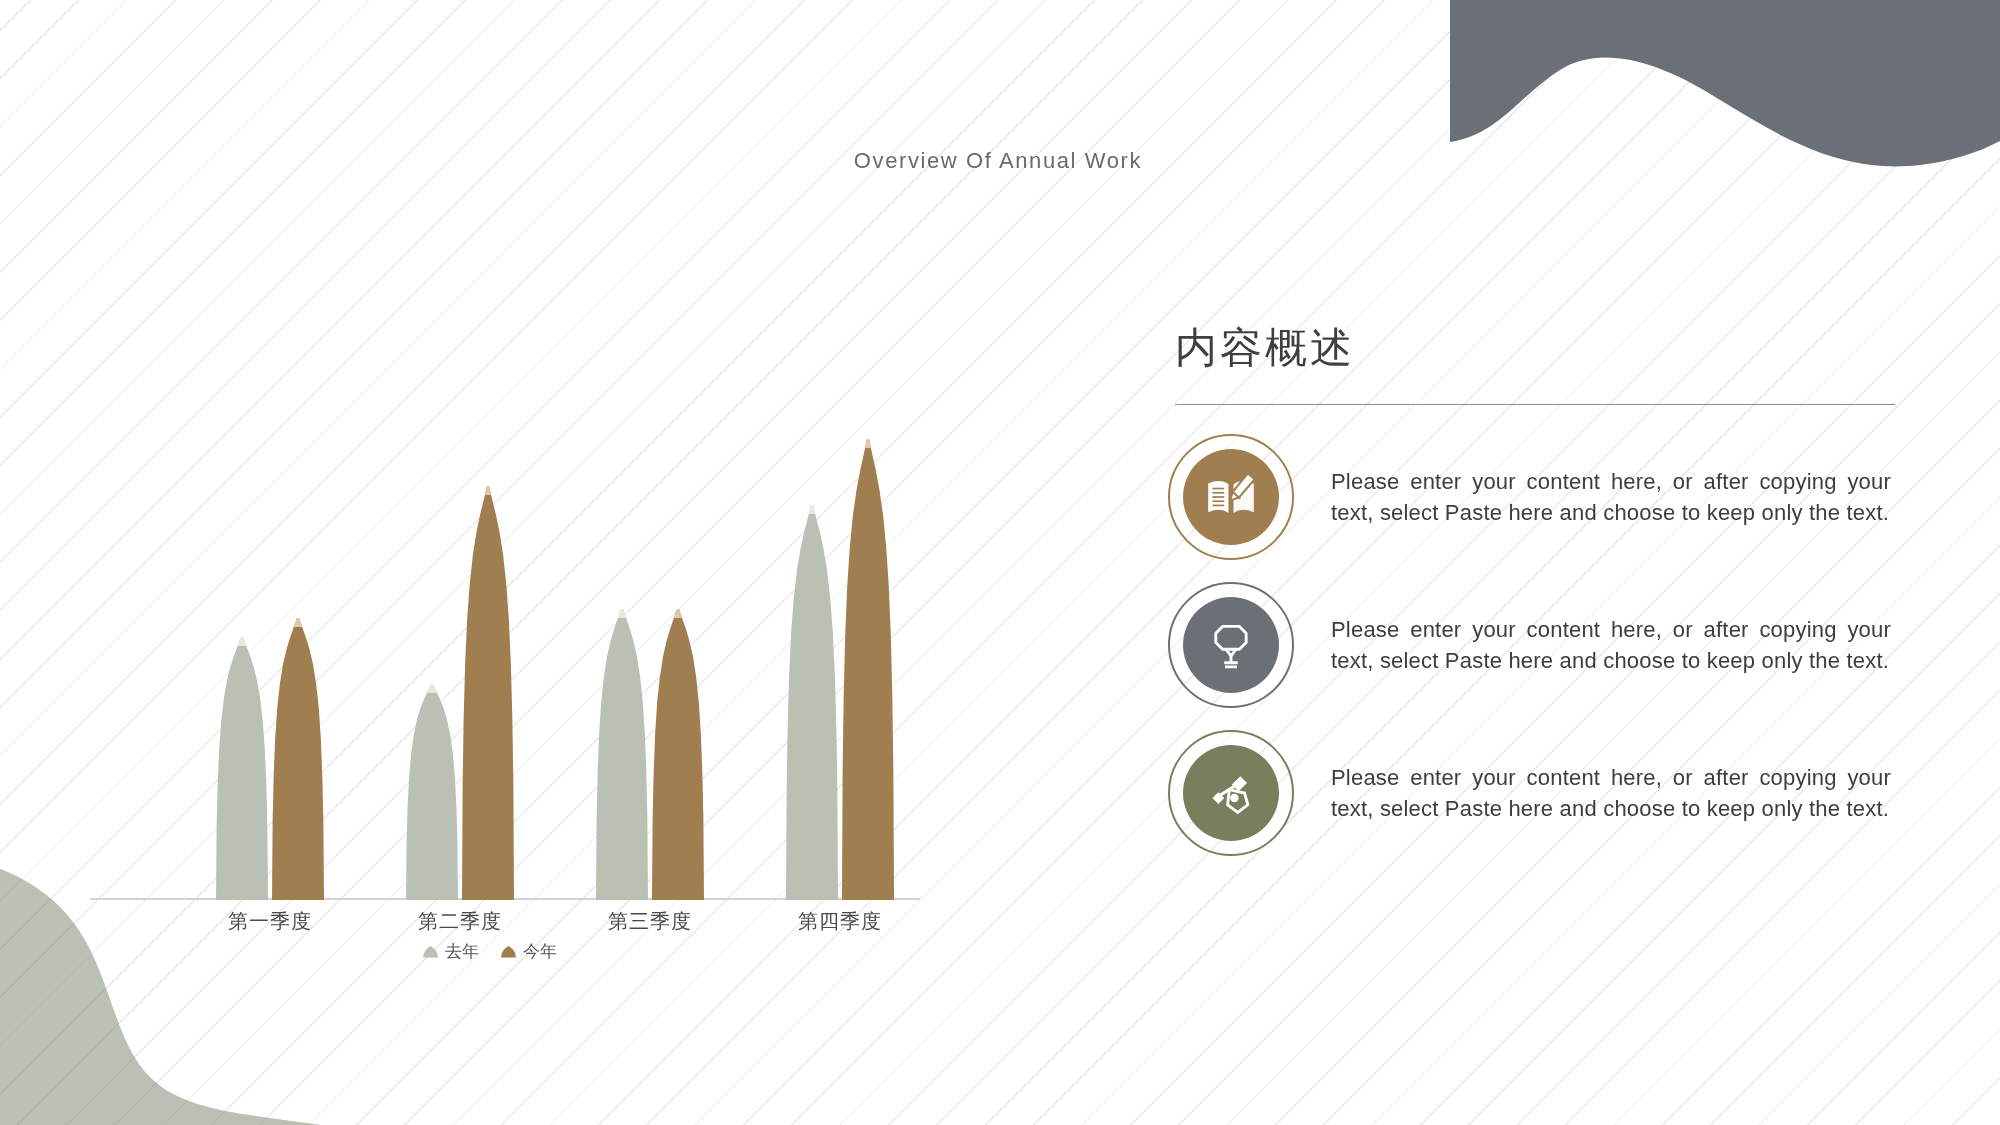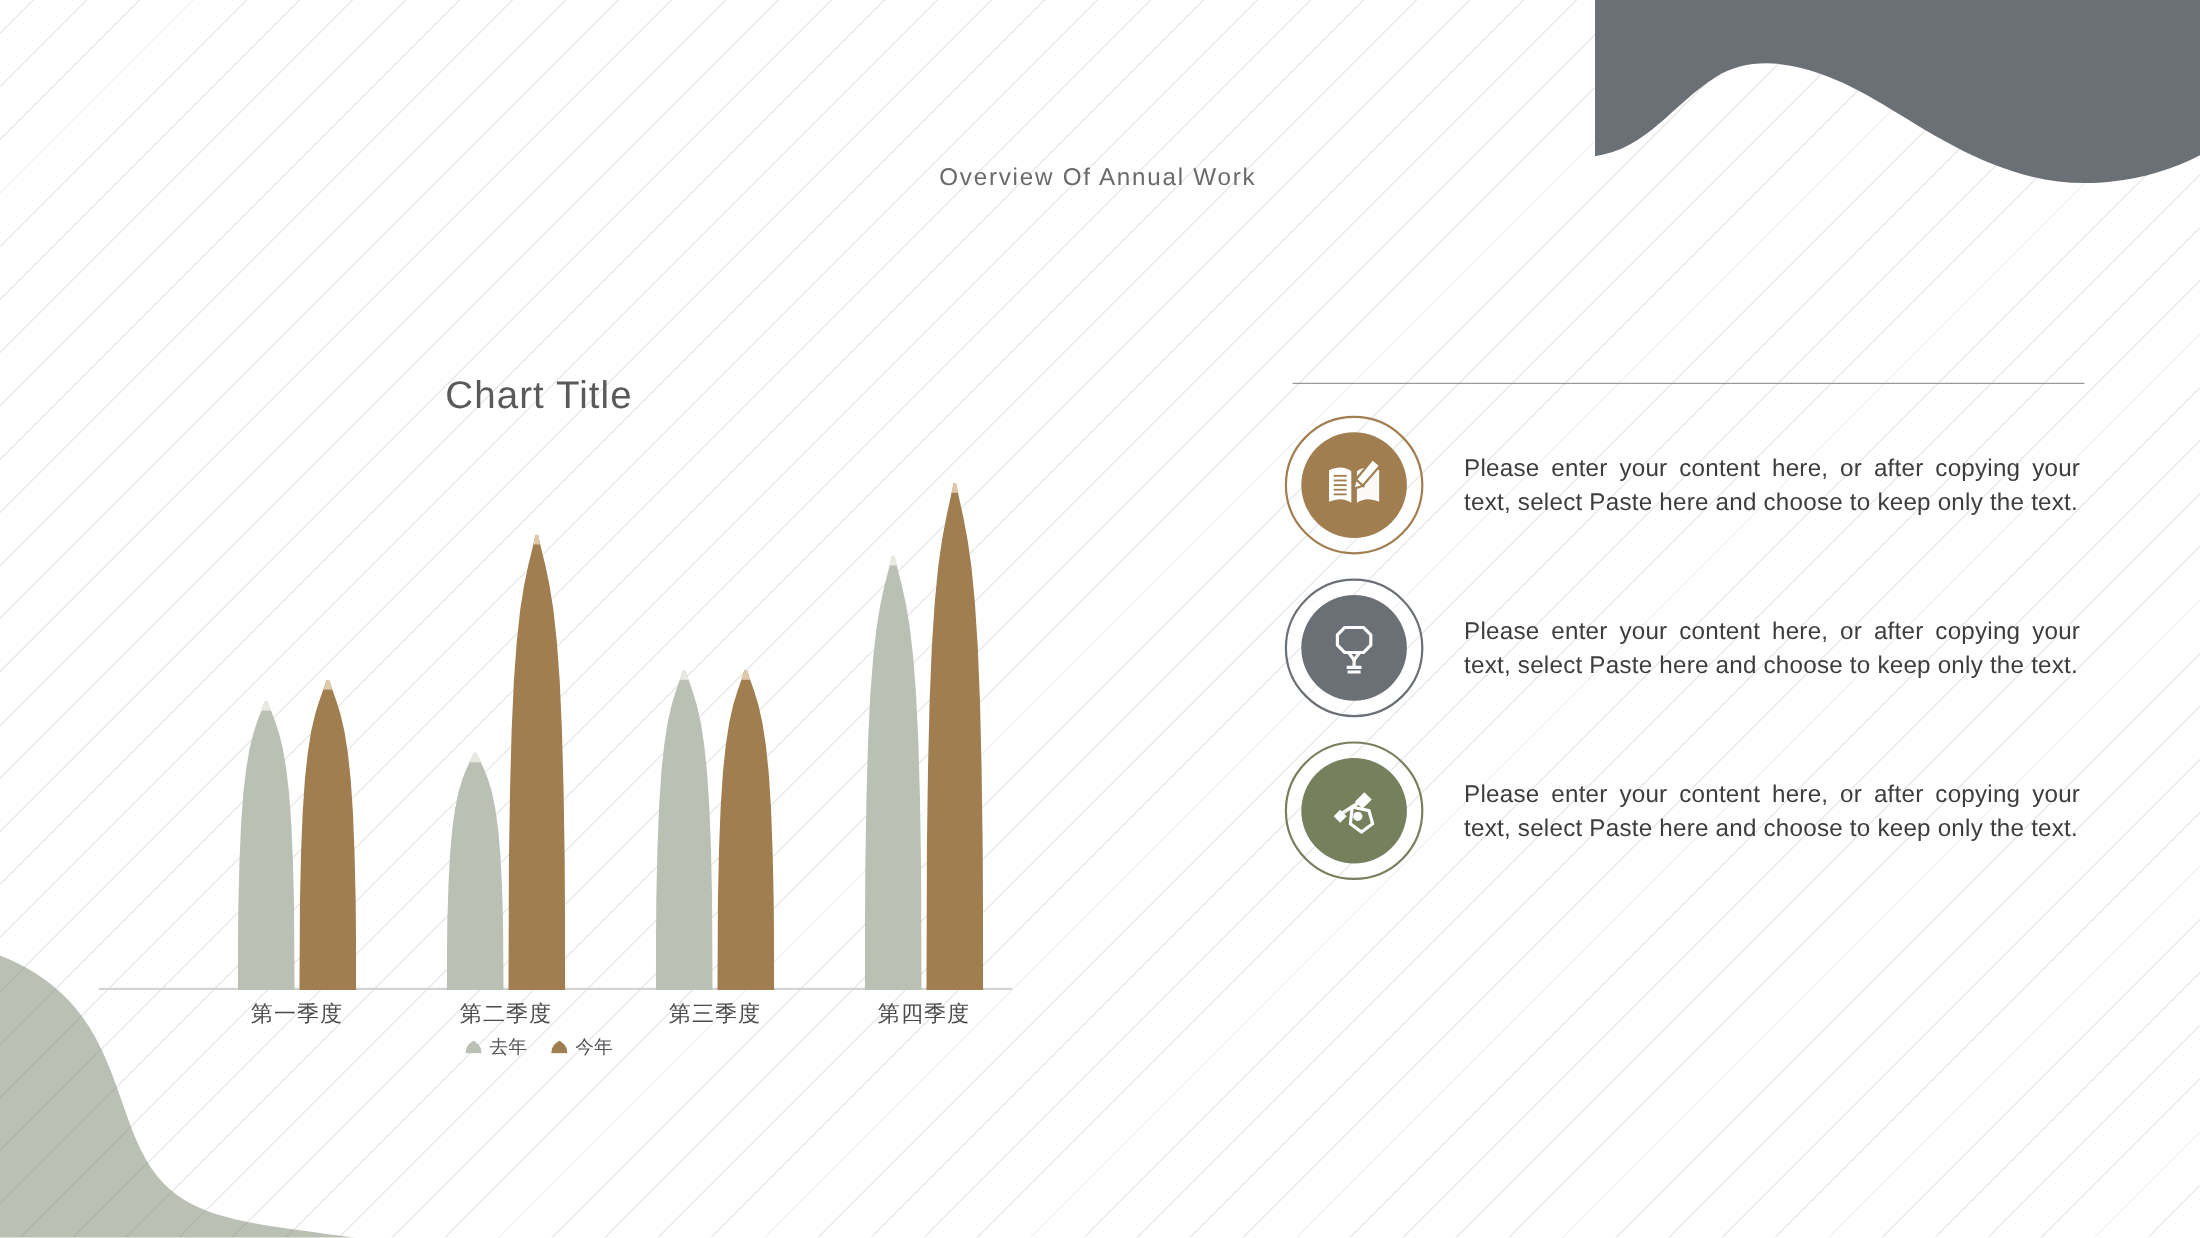--- a/index.html
+++ b/index.html
@@ -127,21 +127,20 @@
            L560,340 L0,340 Z" fill="#bbc0b4"></path>
 </svg>
 
 <div id="stripes"></div>
 
 <div id="header">
   <p id="main-subtitle">Overview Of Annual Work</p>
 </div>
 
 <div id="chart-panel">
-  <div id="chart-title">Chart Title</div>
 
   <div id="legend">
       <div class="legend-item">
         <span class="legend-swatch last"></span>
         <span class="legend-label">去年</span>
       </div>
       <div class="legend-item">
         <span class="legend-swatch this"></span>
         <span class="legend-label">今年</span>
       </div>
@@ -180,20 +179,21 @@
           <div class="xlabel" style="left: 100px;">第一季度</div>
           <div class="xlabel" style="left: 290px;">第二季度</div>
           <div class="xlabel" style="left: 480px;">第三季度</div>
           <div class="xlabel" style="left: 670px;">第四季度</div>
         </div>
     </div>
   </div>
 </div>
 
 <div id="right-panel">
+  <h2 id="section-title">内容概述</h2>
   <div id="section-divider"></div>
   <div id="feature-list">
       <div class="feature-row">
         <div class="icon-ring" style="color: rgb(160, 126, 80);">
           <span class="ring-outer"></span>
           <span class="disc">
             <svg viewBox="0 0 64 64" fill="#fff">
               <path d="M5 16c9-4 17-4 24 1v34c-7-5-15-5-24-1V16z"></path>
               <path d="M59 16c-9-4-17-4-24 1v34c7-5 15-5 24-1V16z" opacity=".96"></path>
               <g fill="#a07e50">

